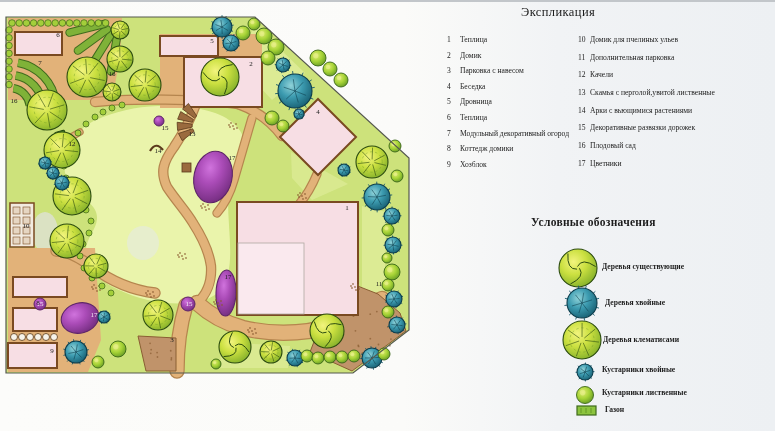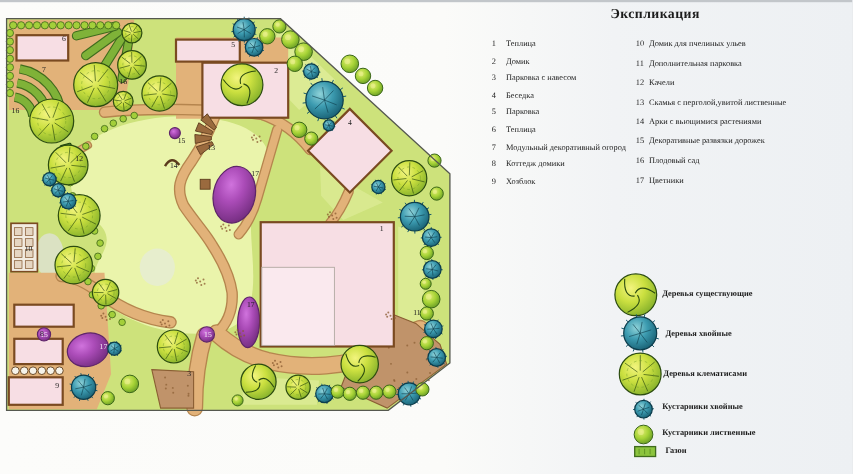--- a/index.html
+++ b/index.html
@@ -3,21 +3,21 @@
 <meta charset="utf-8">
 <style>
   html,body{margin:0;padding:0;background:#e8eaec;}
   .stage{
     position:relative;width:775px;height:431px;overflow:hidden;
     background:linear-gradient(90deg,#fcfcfa 0%,#fbfbf9 52%,#f1f3f5 72%,#edf0f3 100%);
     font-family:"Liberation Serif","DejaVu Serif",serif;color:#1c1c1c;
   }
   .scan-top{position:absolute;left:0;top:0;width:775px;height:2px;background:#c2c6ca;}
   #plan-svg{position:absolute;left:0;top:0;}
-  .expl-title{position:absolute;left:521px;top:5px;font-size:12.5px;font-weight:bold;letter-spacing:.4px;margin-left:34px;}
+  .expl-title{position:absolute;left:521px;top:5px;font-size:12.5px;font-weight:normal;letter-spacing:.4px;}
   .sym-title{position:absolute;left:531px;top:216px;font-size:11.5px;font-weight:bold;letter-spacing:.3px;}
   .expl-col{position:absolute;display:grid;font-size:7.6px;line-height:1;}
   .expl-col1{left:447px;top:36px;grid-auto-rows:15.6px;width:130px;}
   .expl-col2{left:578px;top:36px;grid-auto-rows:17.7px;width:195px;}
   .exp-row{display:grid;grid-template-columns:13px 1fr;align-items:start;}
   .expl-col2 .exp-row{grid-template-columns:12px 1fr;}
   .sym-icon{position:absolute;}
   .sym-label{position:absolute;font-size:7.6px;line-height:1;white-space:nowrap;font-weight:bold;}
 </style>
 </head>
@@ -918,21 +918,21 @@
     <div class="exp-row">
         <span>3</span>
         <span>Парковка с навесом</span>
       </div>
     <div class="exp-row">
         <span>4</span>
         <span>Беседка</span>
       </div>
     <div class="exp-row">
         <span>5</span>
-        <span>Парковка</span>
+        <span>Дровница</span>
       </div>
     <div class="exp-row">
         <span>6</span>
         <span>Теплица</span>
       </div>
     <div class="exp-row">
         <span>7</span>
         <span>Модульный декоративный огород</span>
       </div>
     <div class="exp-row">
@@ -973,20 +973,21 @@
     <div class="exp-row">
         <span>16</span>
         <span>Плодовый сад</span>
       </div>
     <div class="exp-row">
         <span>17</span>
         <span>Цветники</span>
       </div>
   </div>
 
+  <div class="sym-title">Условные обозначения</div>
 
   <svg class="sym-icon" id="sym0" style="left:556px;top:246px" width="44" height="44" viewBox="0 0 44 44">
       <defs>
         <radialGradient id="gLeaf" cx="38%" cy="34%" r="75%">
           <stop offset="0%" stop-color="#f2f47e"></stop>
           <stop offset="45%" stop-color="#cbe040"></stop>
           <stop offset="100%" stop-color="#7cab28"></stop>
         </radialGradient>
         <radialGradient id="gCon" cx="38%" cy="34%" r="75%">
           <stop offset="0%" stop-color="#8fd2d8"></stop>

